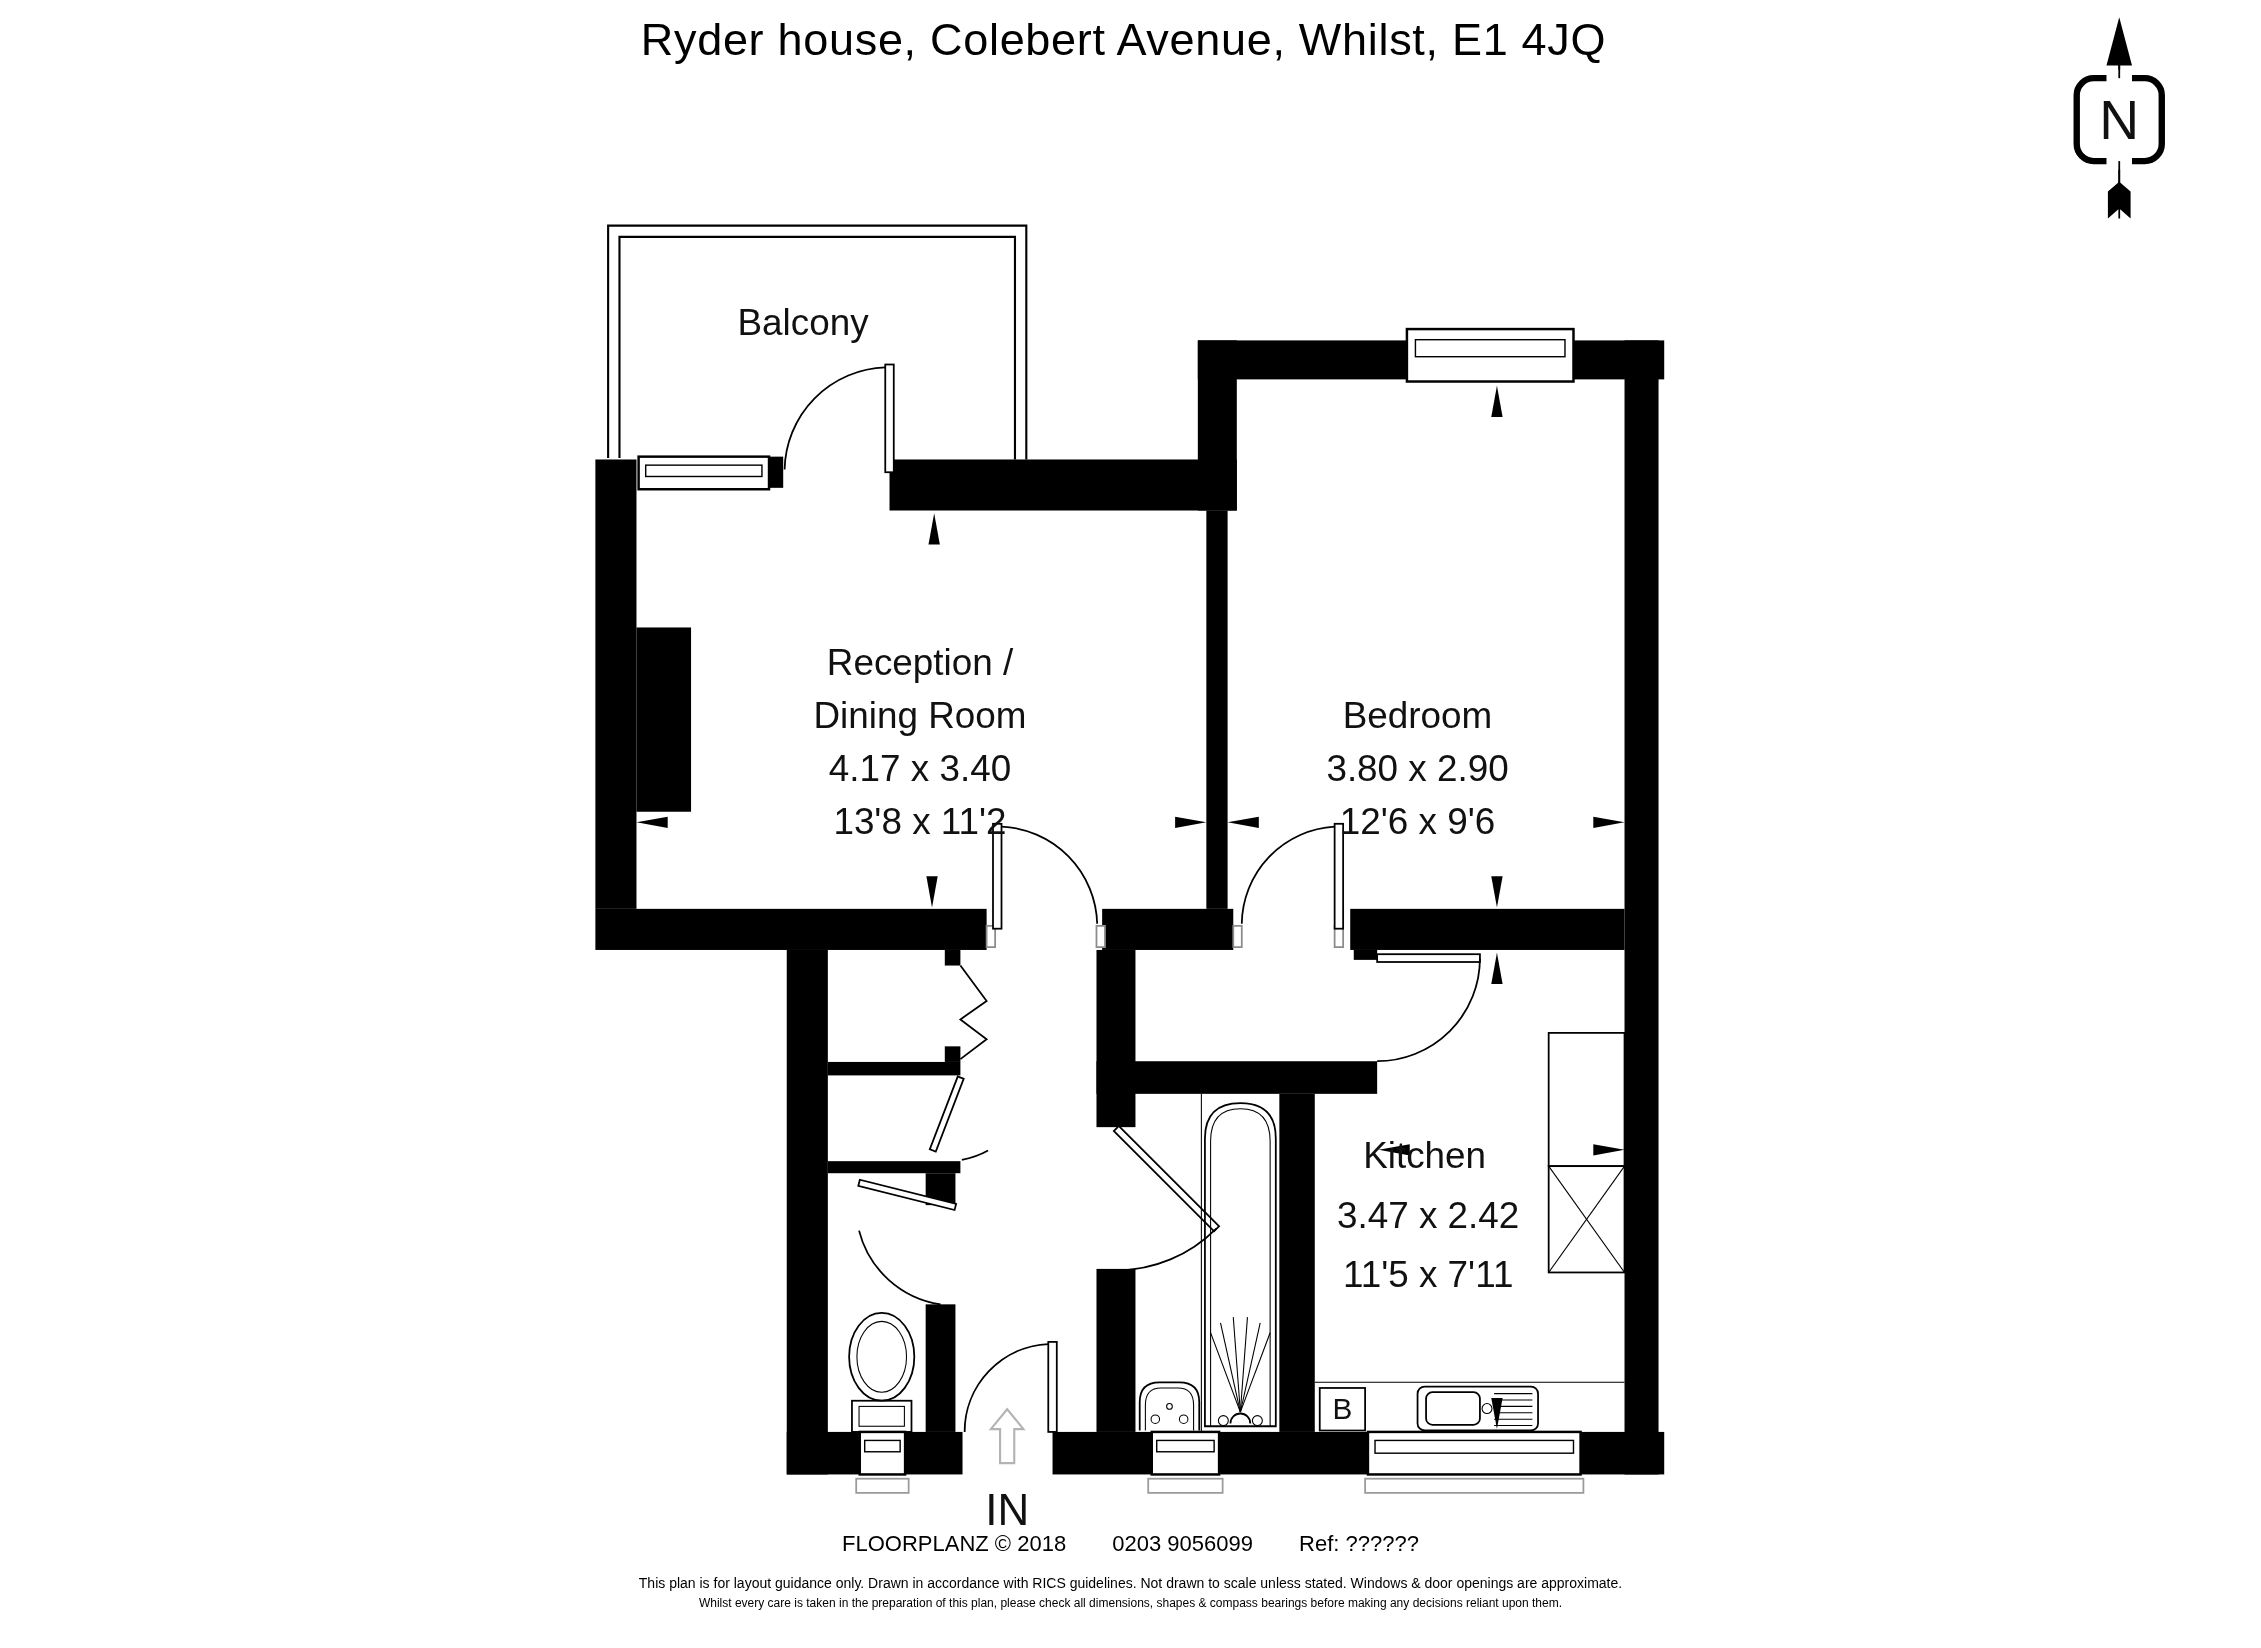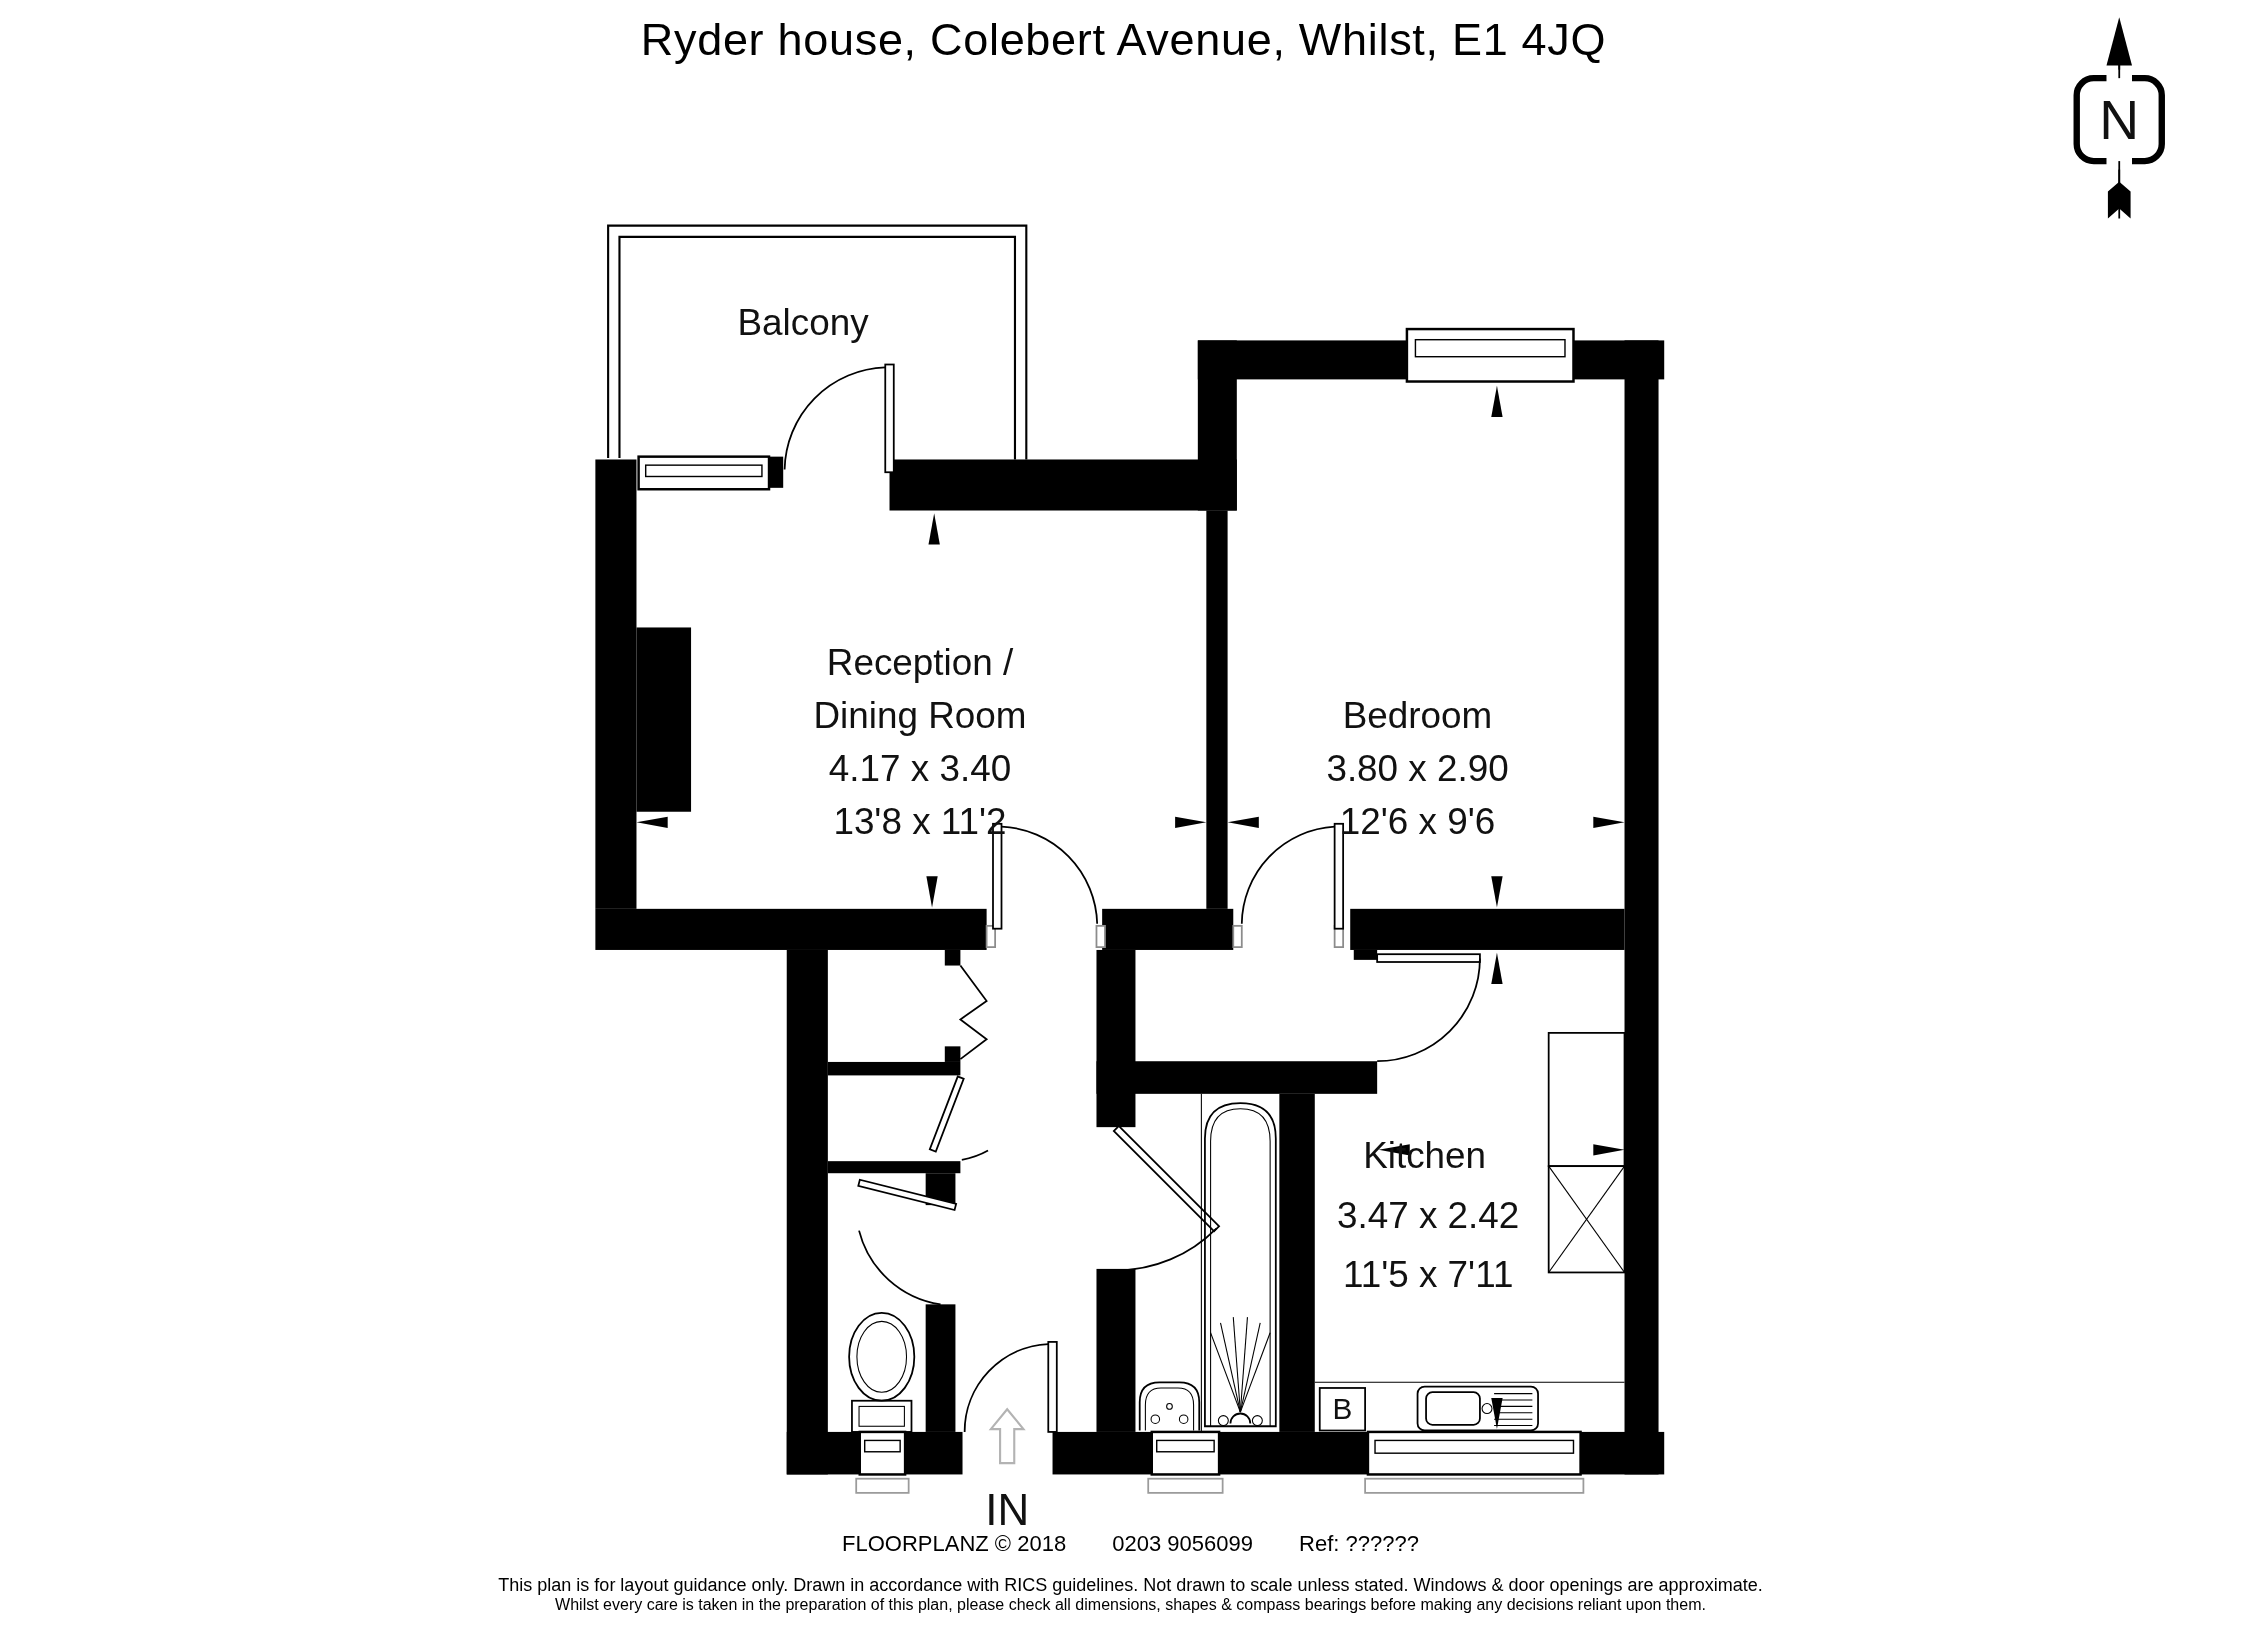--- a/index.html
+++ b/index.html
@@ -6,22 +6,22 @@
   .page{position:relative;width:2261px;height:1649px;background:#fff;overflow:hidden;
         font-family:"Liberation Sans",sans-serif;color:#000;}
   .title{position:absolute;top:14px;left:0;width:2247px;text-align:center;
          font-size:45px;font-weight:400;letter-spacing:0.7px;}
   .subtitle{position:absolute;top:129px;left:0;width:2247px;text-align:center;
             font-size:30px;font-weight:400;}
   .plan-svg{position:absolute;left:0;top:0;}
   .footer{position:absolute;left:0;width:100%;text-align:center;}
   .footer-line1{top:1531px;font-size:22px;}
   .footer-line1 span{margin:0 20px;}
-  .footer-disc1{top:1575px;font-size:18px;}
-  .footer-disc2{top:1596px;font-size:16px;}
+  .footer-disc1{top:1575px;font-size:14px;}
+  .footer-disc2{top:1596px;font-size:12px;}
   
   .w{fill:#000;stroke:none;}
   .thin{fill:none;stroke:#000;stroke-width:3;}
   .arc{fill:none;stroke:#000;stroke-width:2.5;}
   .leaf{fill:#fff;stroke:#000;stroke-width:2.5;}
   .jamb{fill:#fff;stroke:#8c8c8c;stroke-width:2.5;}
   .win{fill:#fff;stroke:#000;stroke-width:3.5;}
   .winb{fill:#fff;stroke:#000;stroke-width:2;}
   .sill{fill:#fff;stroke:#9b9b9b;stroke-width:2.5;}
   .fx{fill:none;stroke:#000;stroke-width:2.5;}

